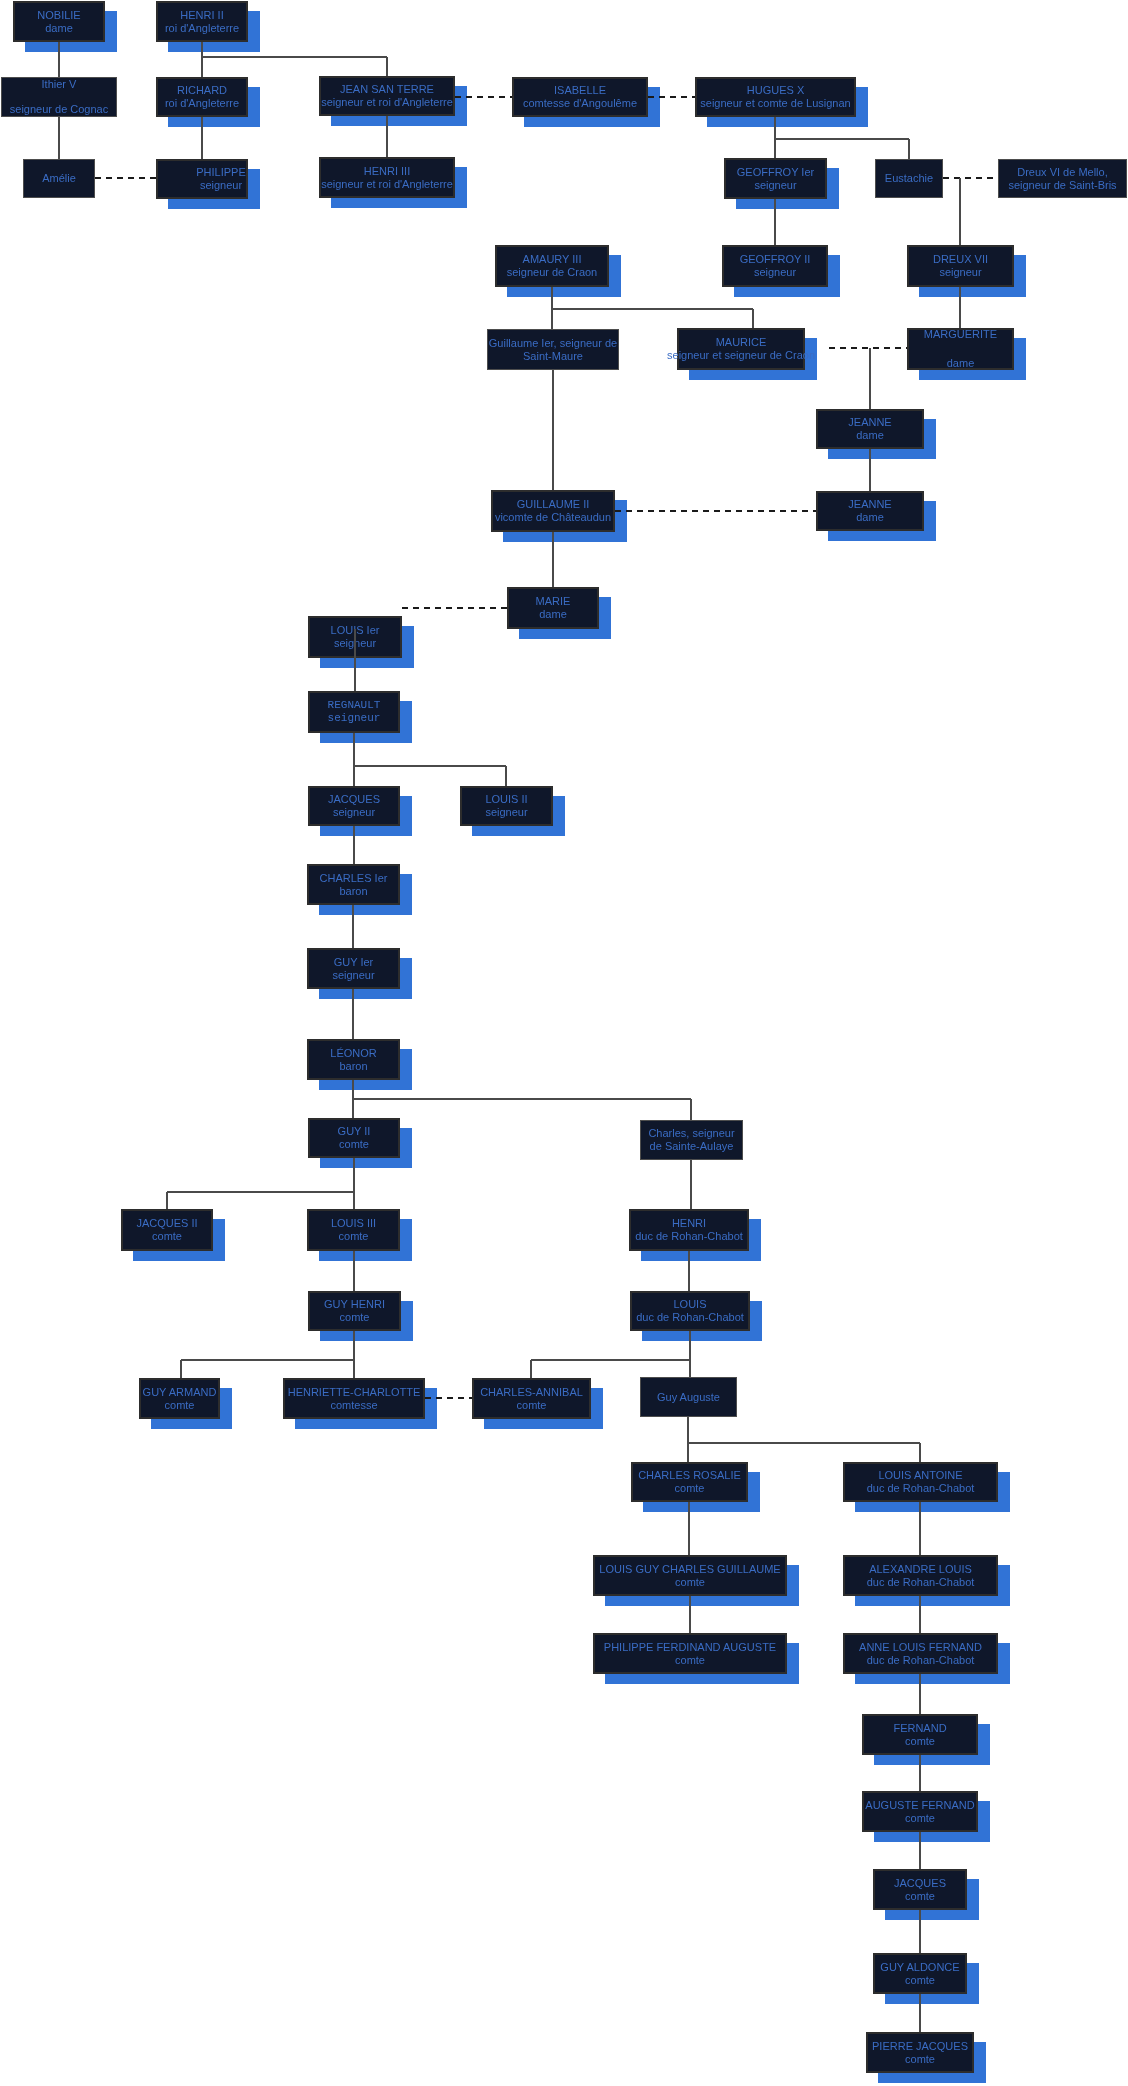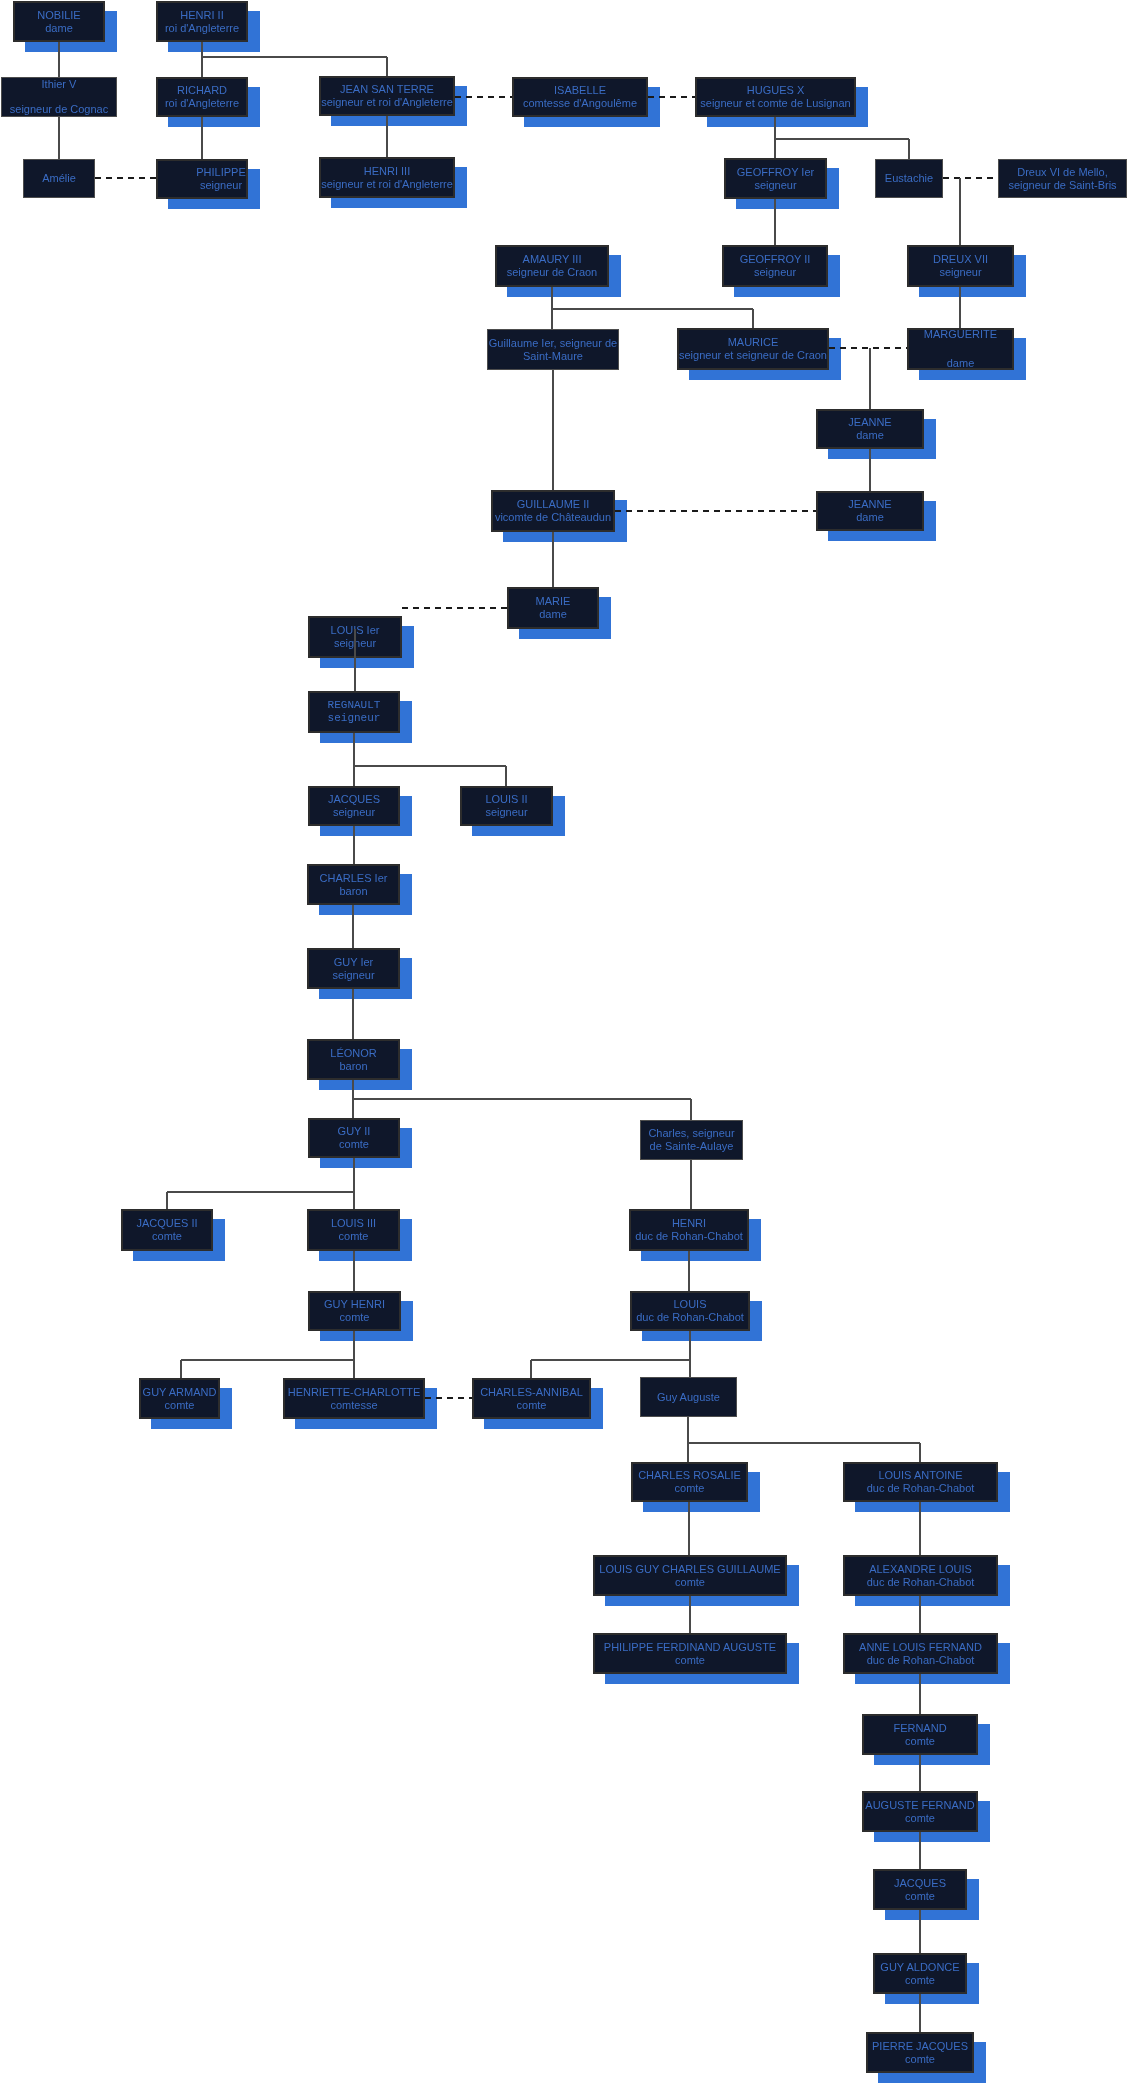--- a/index.html
+++ b/index.html
@@ -163,21 +163,21 @@
       <span class="title">seigneur</span>
     </div>
     <div class="node shadow" style="left: 907px; top: 245px; width: 107px; height: 42px;">
       <span class="name">DREUX VII</span>
       <span class="title">seigneur</span>
     </div>
     <div class="node plain" style="left: 487px; top: 329px; width: 132px; height: 41px;">
       <span class="name">Guillaume Ier, seigneur de</span>
       <span class="title">Saint-Maure</span>
     </div>
-    <div class="node shadow" style="left: 677px; top: 328px; width: 152px; height: 42px;">
+    <div class="node shadow" style="left: 677px; top: 328px; width: 128px; height: 42px;">
       <span class="name">MAURICE</span>
       <span class="title">seigneur et seigneur de Craon</span>
     </div>
     <div class="node shadow" style="left: 907px; top: 328px; width: 107px; height: 42px; gap: 16px;">
       <span class="name">MARGUERITE</span>
       <span class="title">dame</span>
     </div>
     <div class="node shadow" style="left: 816px; top: 409px; width: 108px; height: 40px;">
       <span class="name">JEANNE</span>
       <span class="title">dame</span>

